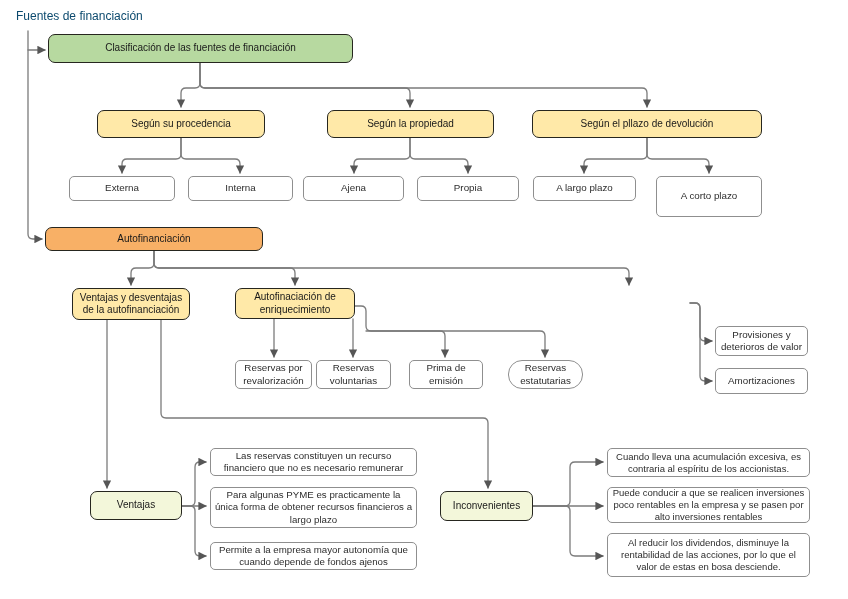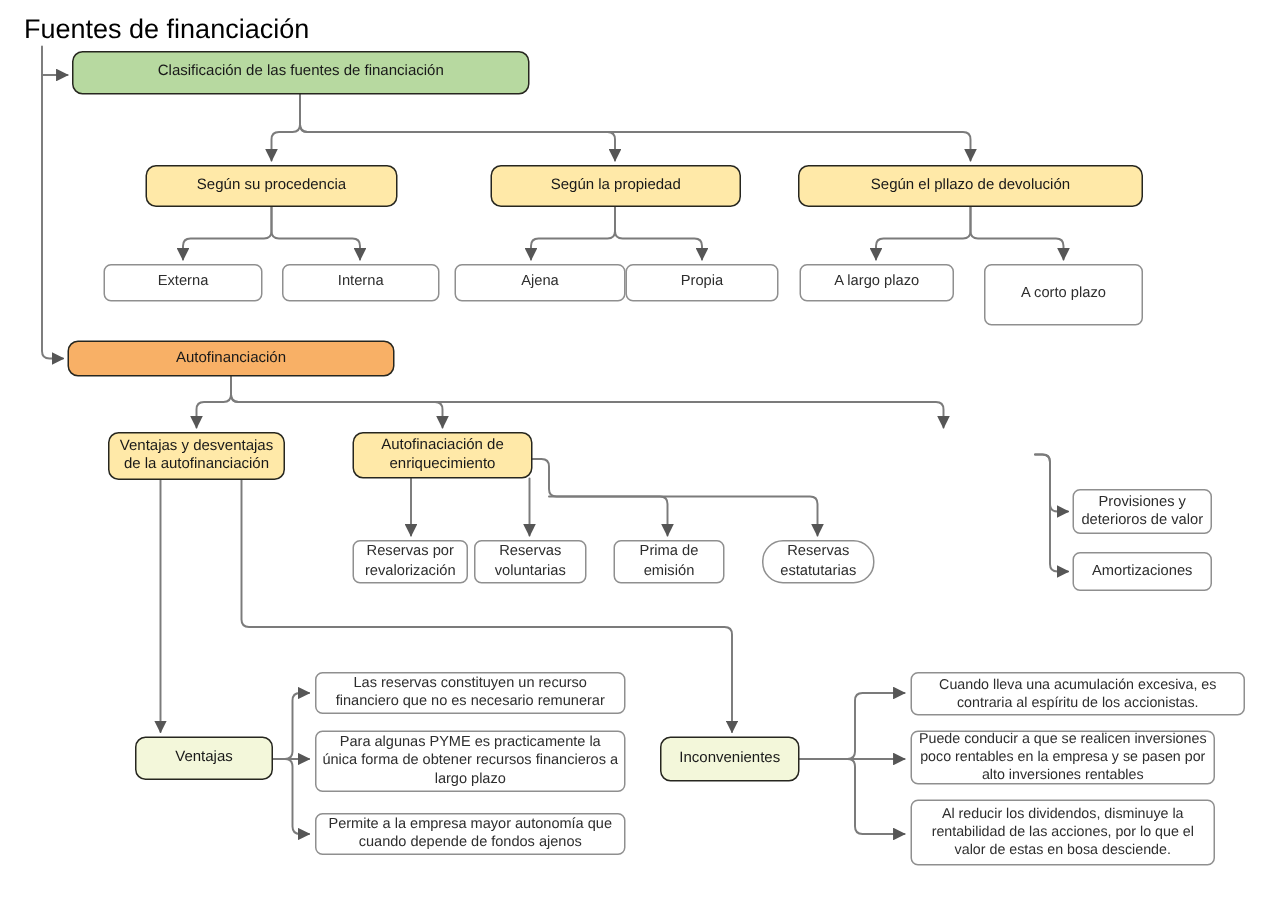--- a/index.html
+++ b/index.html
@@ -24,21 +24,21 @@
   .plain{
     background:#ffffff;border:1.2px solid #8f8f8f;border-radius:5px;
     font-size:9.8px;color:#2d2d2d;padding:1px 3px;
   }
   .desc{
     background:#ffffff;border:1.2px solid #8f8f8f;border-radius:5px;
     font-size:9.7px;color:#2d2d2d;padding:2px 3px;
   }
   .descR{font-size:9.5px;}
   #title{
-    position:absolute;left:16px;top:9px;font-size:18px;color:#000000;
+    position:absolute;left:16px;top:9px;font-size:12px;color:#0c4a6e;
   }
 </style>
 </head>
 <body>
 
 <div id="canvas">
 
   <svg id="edges" viewBox="0 0 848 599" xmlns="http://www.w3.org/2000/svg">
     <defs>
       <marker id="arr" viewBox="0 0 10 10" refX="9" refY="5" markerWidth="6.5" markerHeight="6.5" orient="auto-start-reverse">
@@ -80,21 +80,21 @@
   <div id="title">Fuentes de financiación</div>
 
   <div class="node fillbox green" style="left:48px;top:34px;width:305px;height:29px;">Clasificación de las fuentes de financiación</div>
 
   <div class="node fillbox yellow" style="left:97px;top:110px;width:168px;height:28px;">Según su procedencia</div>
   <div class="node fillbox yellow" style="left:327px;top:110px;width:167px;height:28px;">Según la propiedad</div>
   <div class="node fillbox yellow" style="left:532px;top:110px;width:230px;height:28px;">Según el pllazo de devolución</div>
 
   <div class="node plain" style="left:69px;top:176px;width:106px;height:25px;">Externa</div>
   <div class="node plain" style="left:188px;top:176px;width:105px;height:25px;">Interna</div>
-  <div class="node plain" style="left:303px;top:176px;width:114px;height:25px;">Ajena</div>
+  <div class="node plain" style="left:303px;top:176px;width:101px;height:25px;">Ajena</div>
   <div class="node plain" style="left:417px;top:176px;width:102px;height:25px;">Propia</div>
   <div class="node plain" style="left:533px;top:176px;width:103px;height:25px;">A largo plazo</div>
   <div class="node plain" style="left:656px;top:176px;width:106px;height:41px;">A corto plazo</div>
 
   <div class="node fillbox orange" style="left:45px;top:227px;width:218px;height:24px;">Autofinanciación</div>
 
   <div class="node fillbox yellow" style="left:72px;top:288px;width:118px;height:32px;">Ventajas y desventajas de la autofinanciación</div>
   <div class="node fillbox yellow" style="left:235px;top:288px;width:120px;height:31px;">Autofinaciación de enriquecimiento</div>
 
   <div class="node plain" style="left:235px;top:360px;width:77px;height:29px;">Reservas por revalorización</div>
@@ -105,17 +105,17 @@
   <div class="node plain" style="left:715px;top:326px;width:93px;height:30px;">Provisiones y deterioros de valor</div>
   <div class="node plain" style="left:715px;top:368px;width:93px;height:26px;">Amortizaciones</div>
 
   <div class="node fillbox pale" style="left:440px;top:491px;width:93px;height:30px;">Inconvenientes</div>
   <div class="node fillbox pale" style="left:90px;top:491px;width:92px;height:29px;">Ventajas</div>
 
   <div class="node desc" style="left:210px;top:448px;width:207px;height:28px;">Las reservas constituyen un recurso financiero que no es necesario remunerar</div>
   <div class="node desc" style="left:210px;top:487px;width:207px;height:41px;">Para algunas PYME es practicamente la única forma de obtener recursos financieros a largo plazo</div>
   <div class="node desc" style="left:210px;top:542px;width:207px;height:28px;">Permite a la empresa mayor autonomía que cuando depende de fondos ajenos</div>
 
-  <div class="node desc descR" style="left:607px;top:448px;width:223px;height:29px;">Cuando lleva una acumulación excesiva, es contraria al espíritu de los accionistas.</div>
+  <div class="node desc descR" style="left:607px;top:448px;width:203px;height:29px;">Cuando lleva una acumulación excesiva, es contraria al espíritu de los accionistas.</div>
   <div class="node desc descR" style="left:607px;top:487px;width:203px;height:36px;">Puede conducir a que se realicen inversiones poco rentables en la empresa y se pasen por alto inversiones  rentables</div>
   <div class="node desc descR" style="left:607px;top:533px;width:203px;height:44px;">Al reducir los dividendos, disminuye la rentabilidad de las acciones, por lo que el valor de estas en bosa desciende.</div>
 
 </div>
 
 </body></html>

